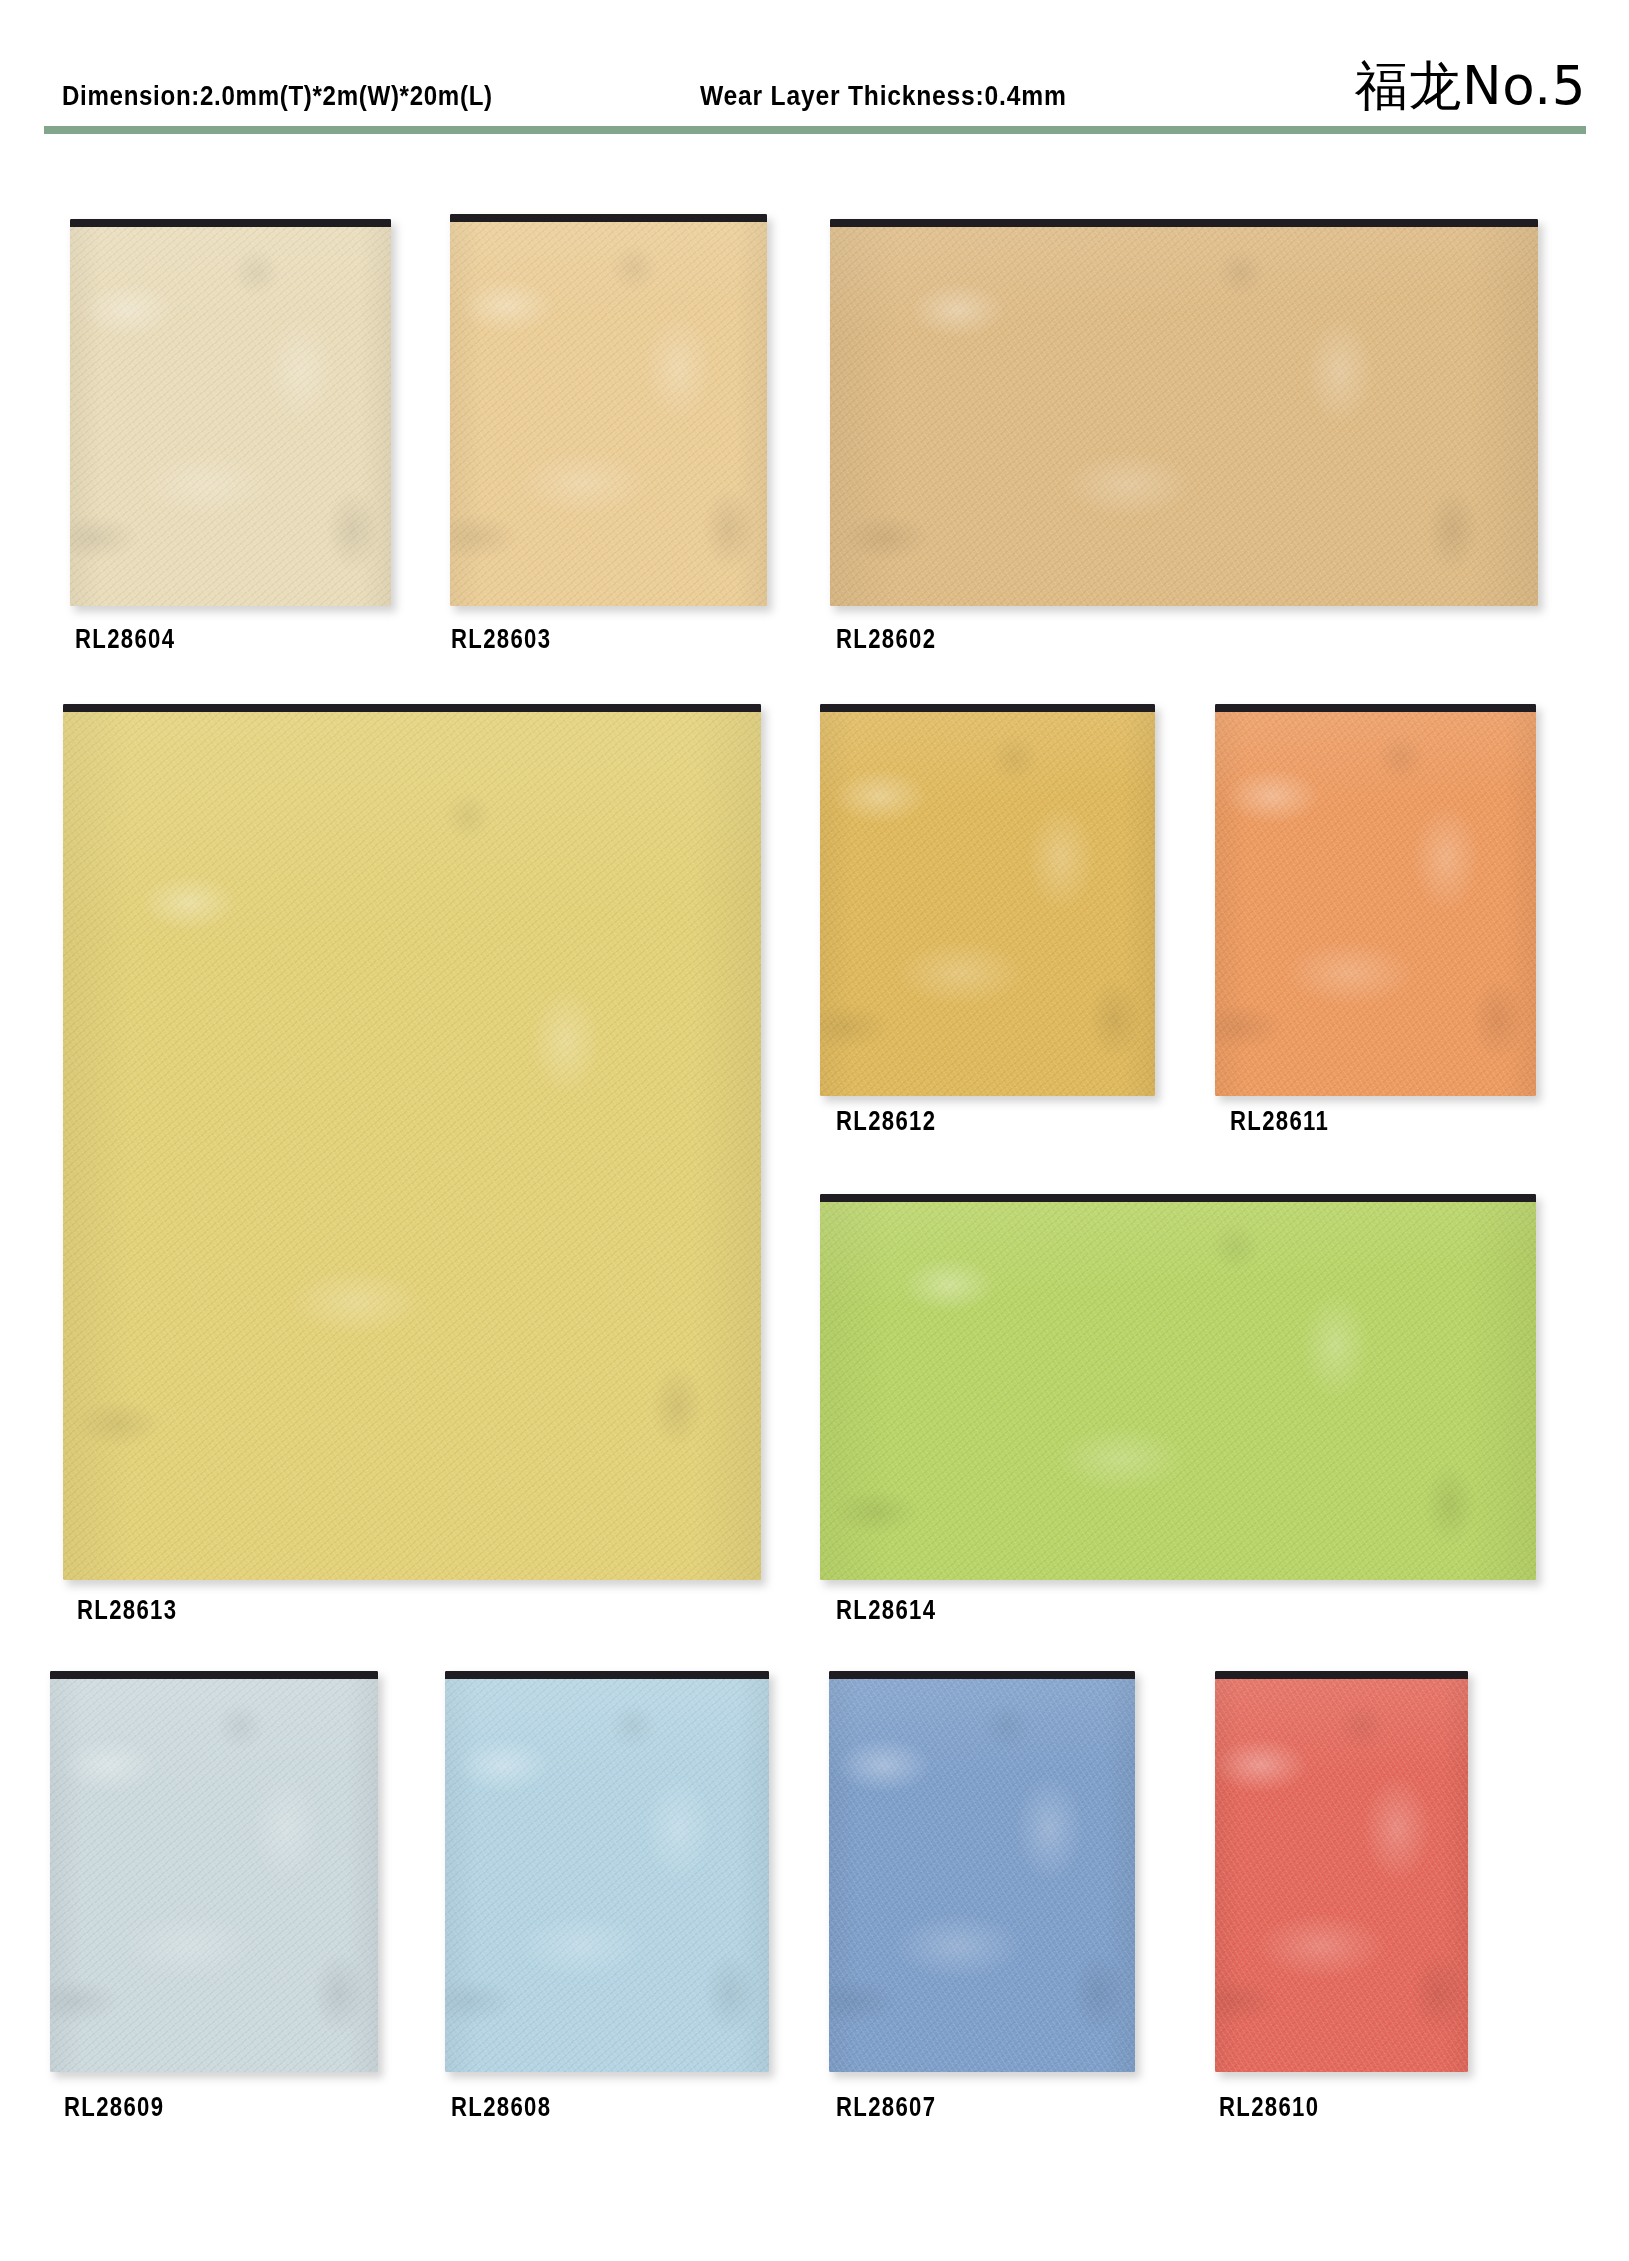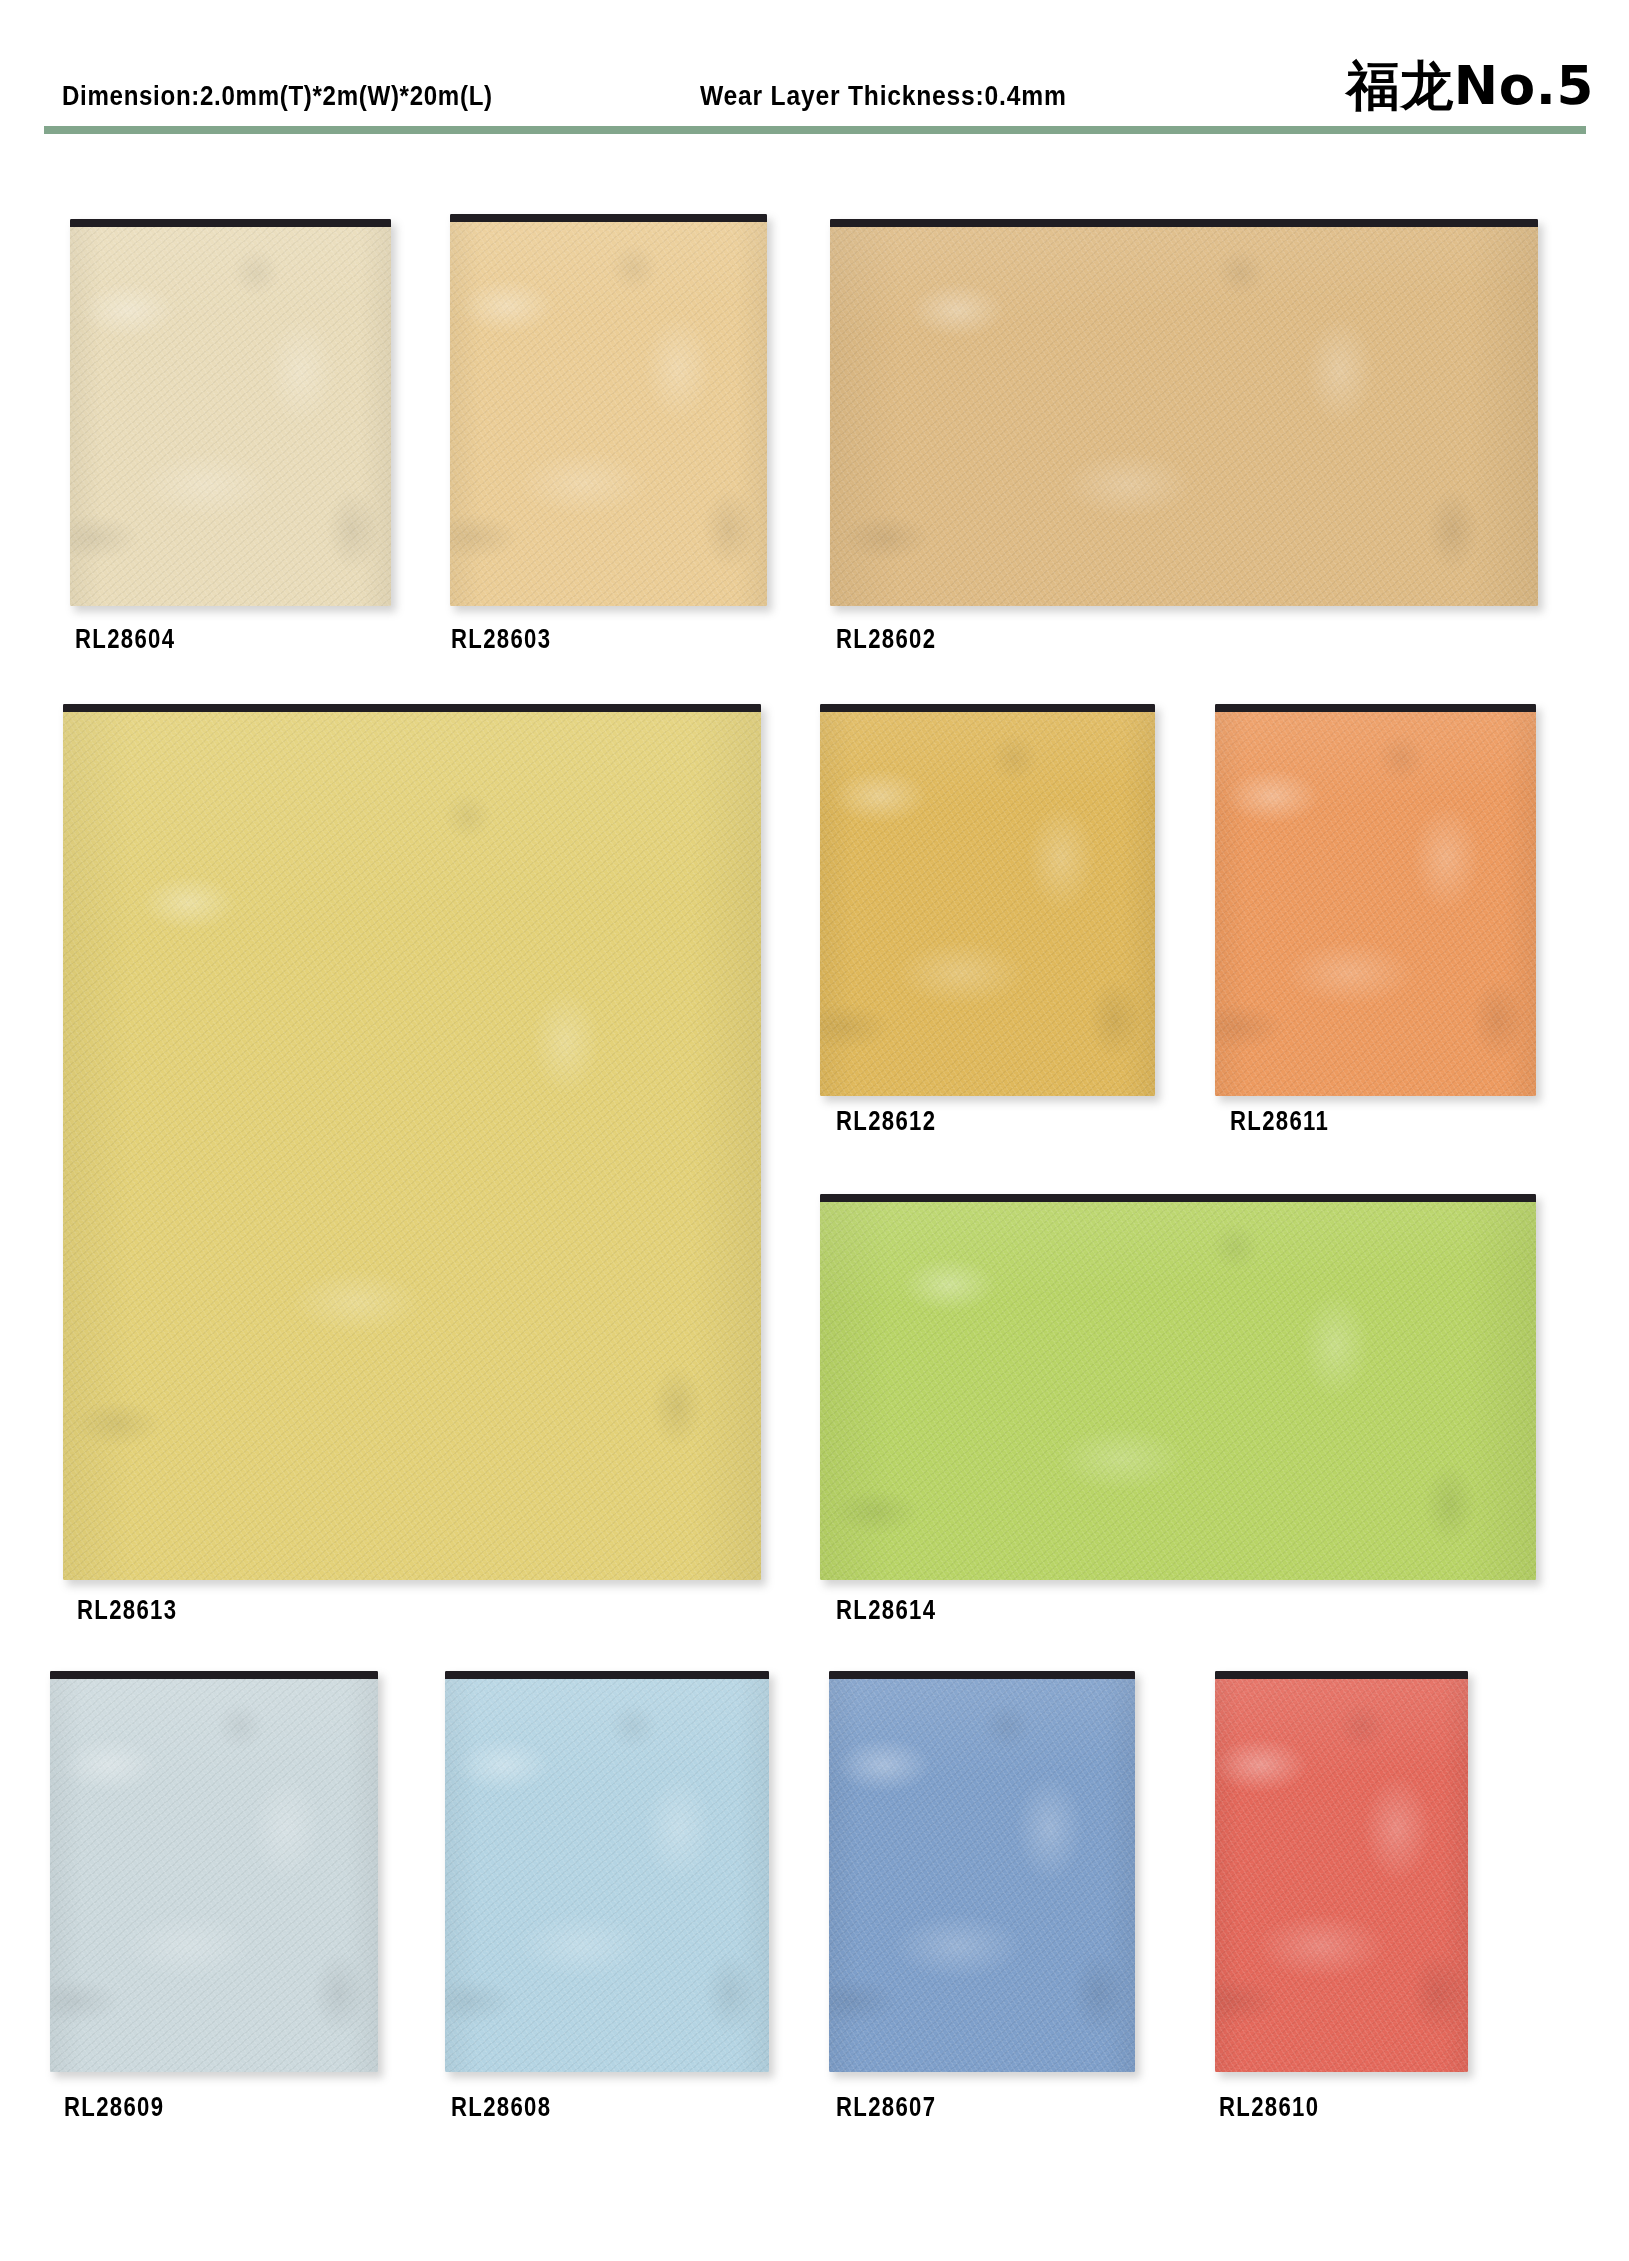--- a/index.html
+++ b/index.html
@@ -52,24 +52,24 @@
     font-weight: bold;
     letter-spacing: 0.9px;
     color: #000000;
     white-space: nowrap;
     font-family: "Liberation Sans Narrow", "Liberation Sans", sans-serif;
     transform: scaleX(0.88);
     transform-origin: left top;
   }
   .brand-title {
     position: absolute;
-    right: 36px;
+    right: 44px;
     top: 59px;
     font-size: 53px;
-    font-weight: bold;
+    font-weight: normal;
     letter-spacing: 0.6px;
     color: #000000;
     white-space: nowrap;
     line-height: 1;
     font-family: "DejaVu Sans", sans-serif;
   }
   .header-rule {
     position: absolute;
     left: 44px;
     top: 126px;

